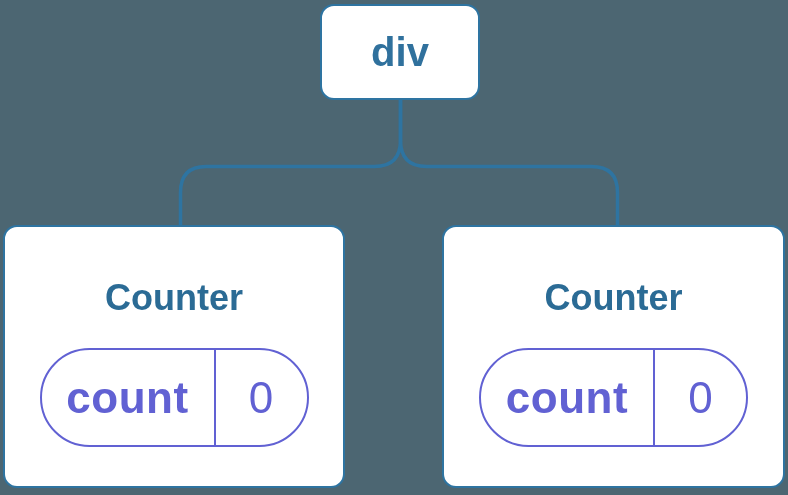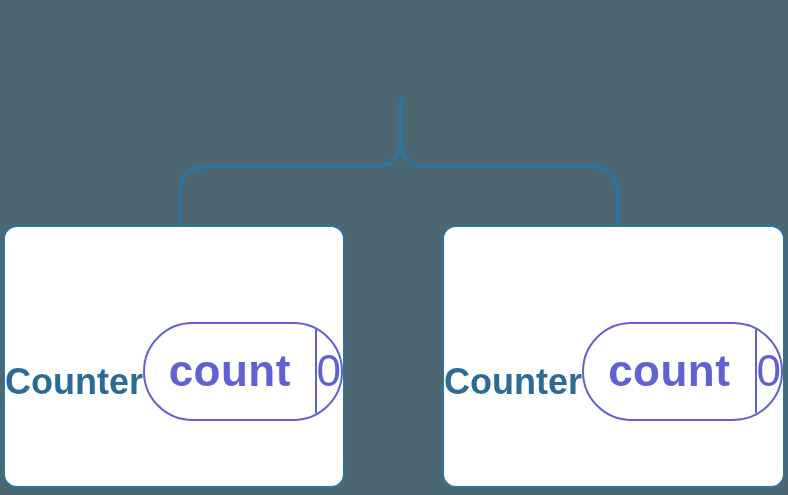--- a/index.html
+++ b/index.html
@@ -42,21 +42,21 @@
     font-weight:600;
     line-height:1;
   }
   .card{
     position:absolute;
     top:225px;width:342px;height:263px;
     background:var(--card-bg);
     border:2px solid var(--line);
     border-radius:14px;
     box-sizing:border-box;
-    display:flex;flex-direction:row;align-items:center;
+    display:flex;flex-direction:column;align-items:center;
   }
   .card-left{left:3px;}
   .card-right{left:442px;width:343px;}
   .card-title{
     margin-top:50px;
     color:var(--title-text);
     font-size:36px;
     font-weight:600;
     line-height:42px;
   }
@@ -91,20 +91,23 @@
 </head>
 <body>
 
 <div class="stage">
 
   <svg class="connector" viewBox="0 0 788 495" xmlns="http://www.w3.org/2000/svg" aria-hidden="true">
     <path d="M 400.5 98 L 400.5 140 Q 400.5 166.5 374.5 166.5 L 206 166.5 Q 180.5 166.5 180.5 192.5 L 180.5 227"></path>
     <path d="M 400.5 98 L 400.5 140 Q 400.5 166.5 426.5 166.5 L 591.5 166.5 Q 617.5 166.5 617.5 192.5 L 617.5 227"></path>
   </svg>
 
+  <div class="root-node">
+    <span>div</span>
+  </div>
 
   <div class="card card-left">
     <div class="card-title">Counter</div>
     <div class="pill">
       <span class="pill-key">count</span>
       <span class="pill-value">0</span>
     </div>
   </div>
 
   <div class="card card-right">

